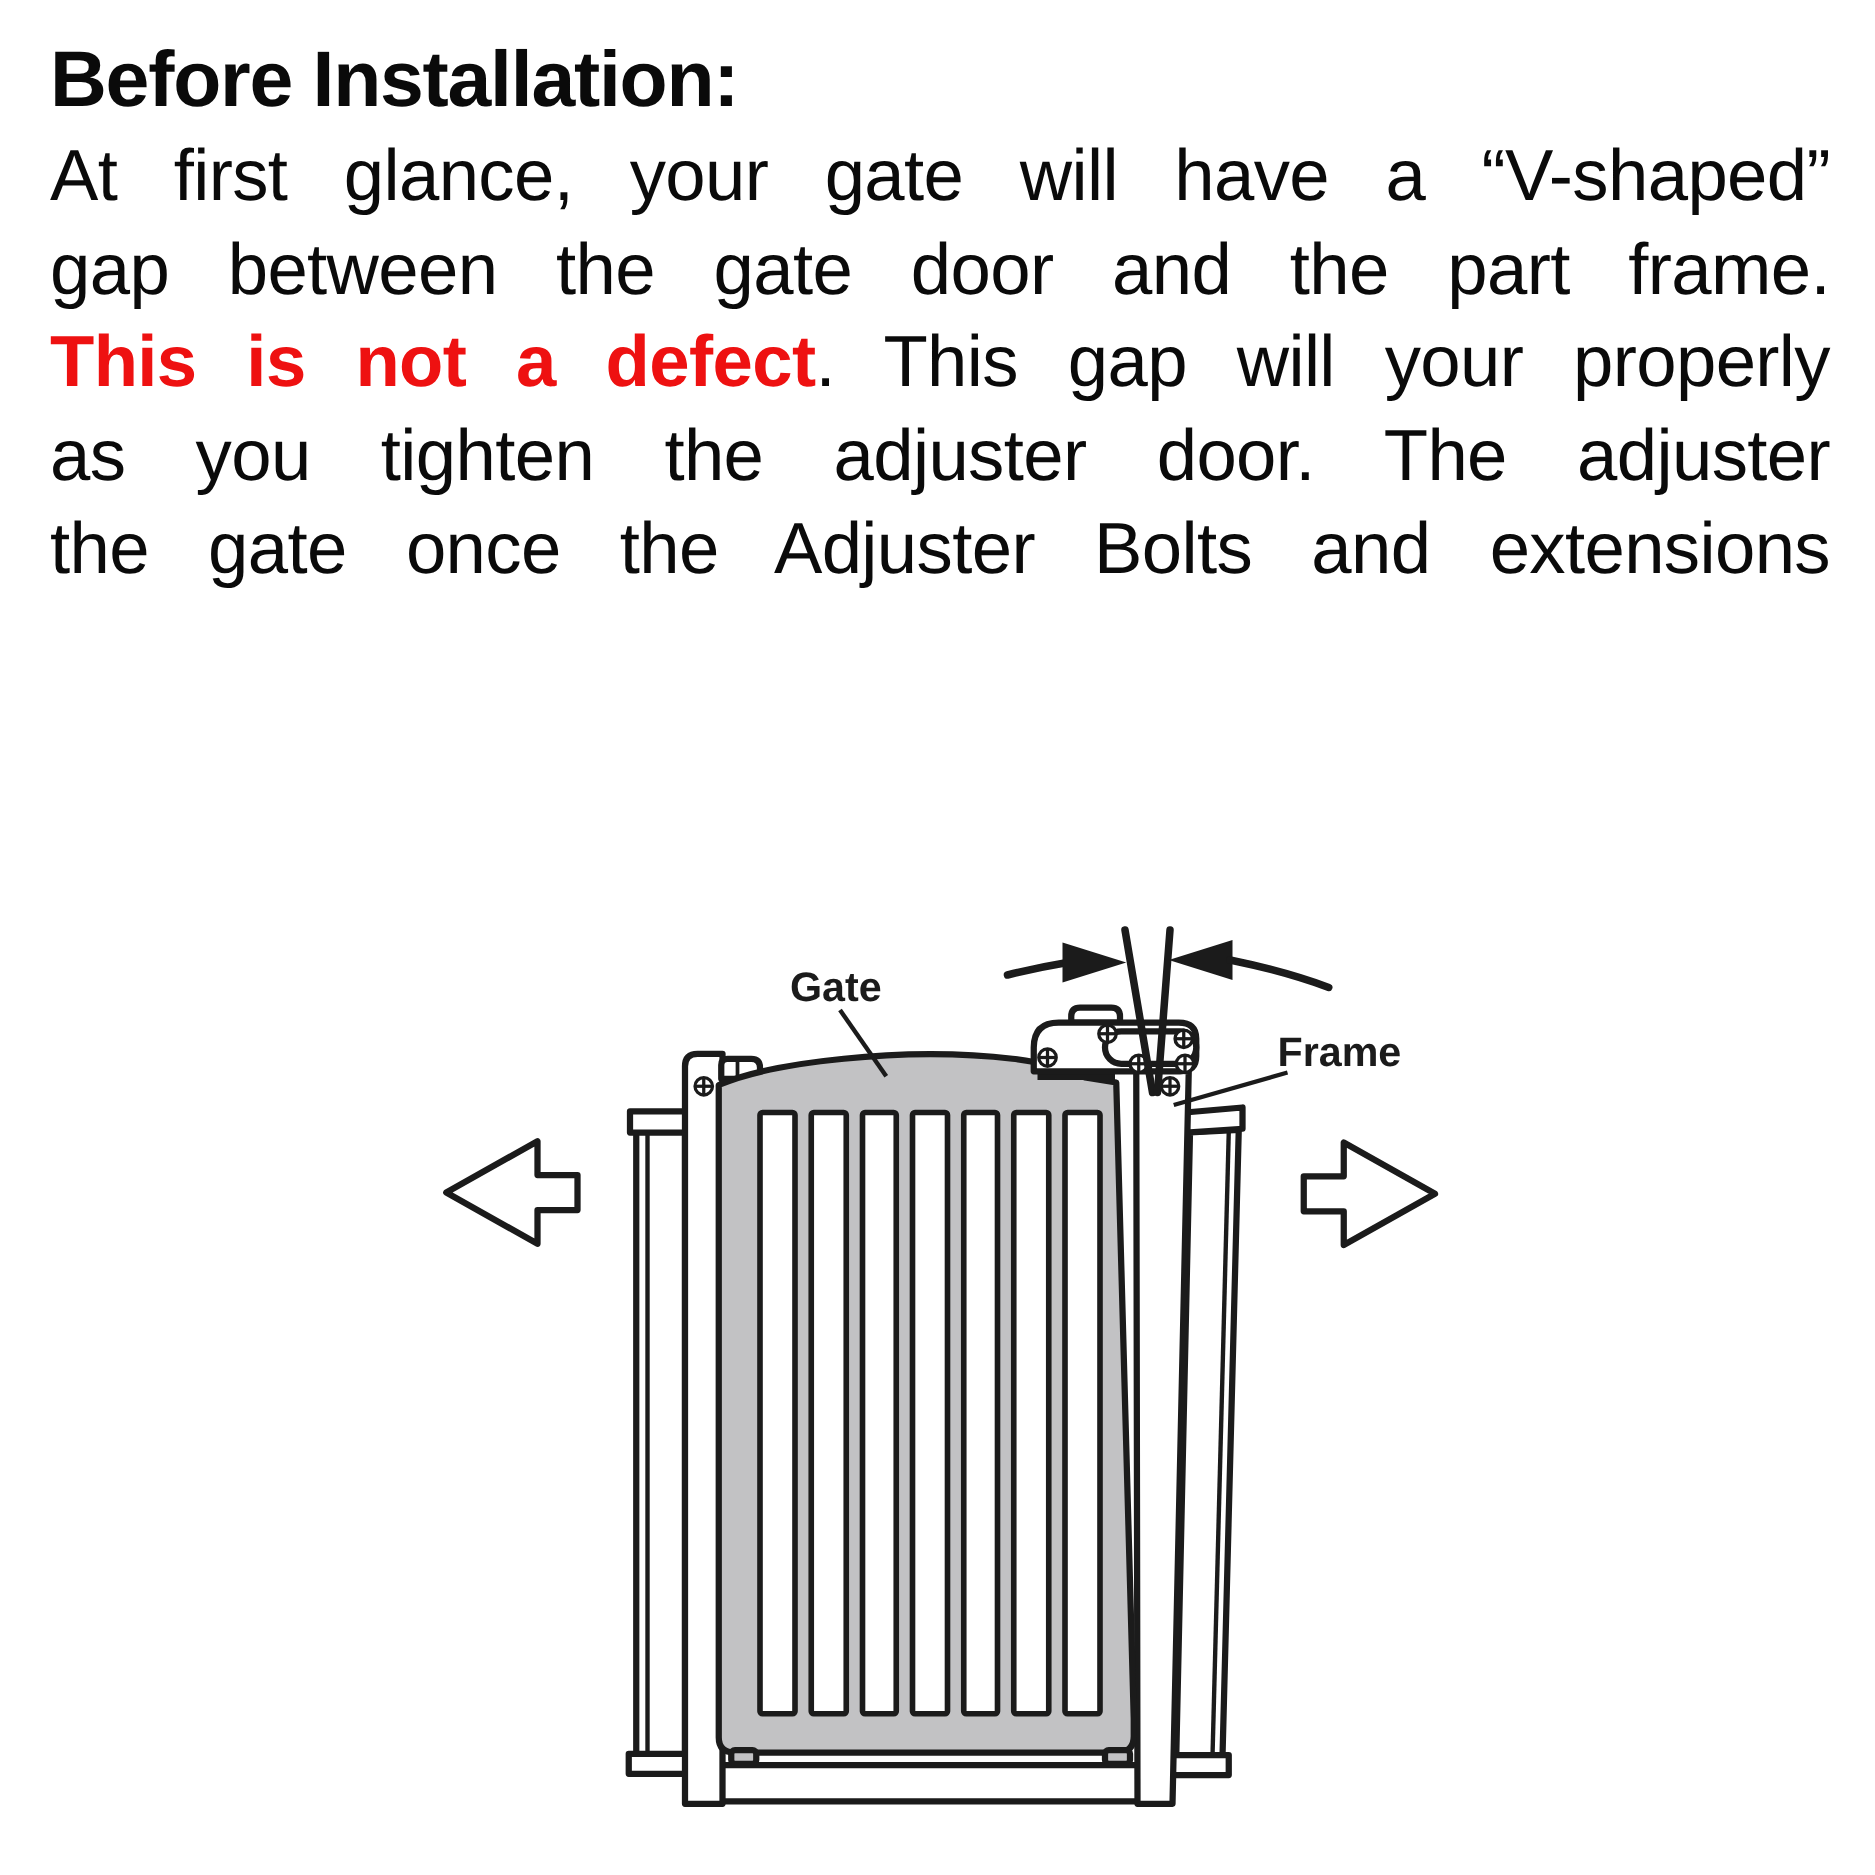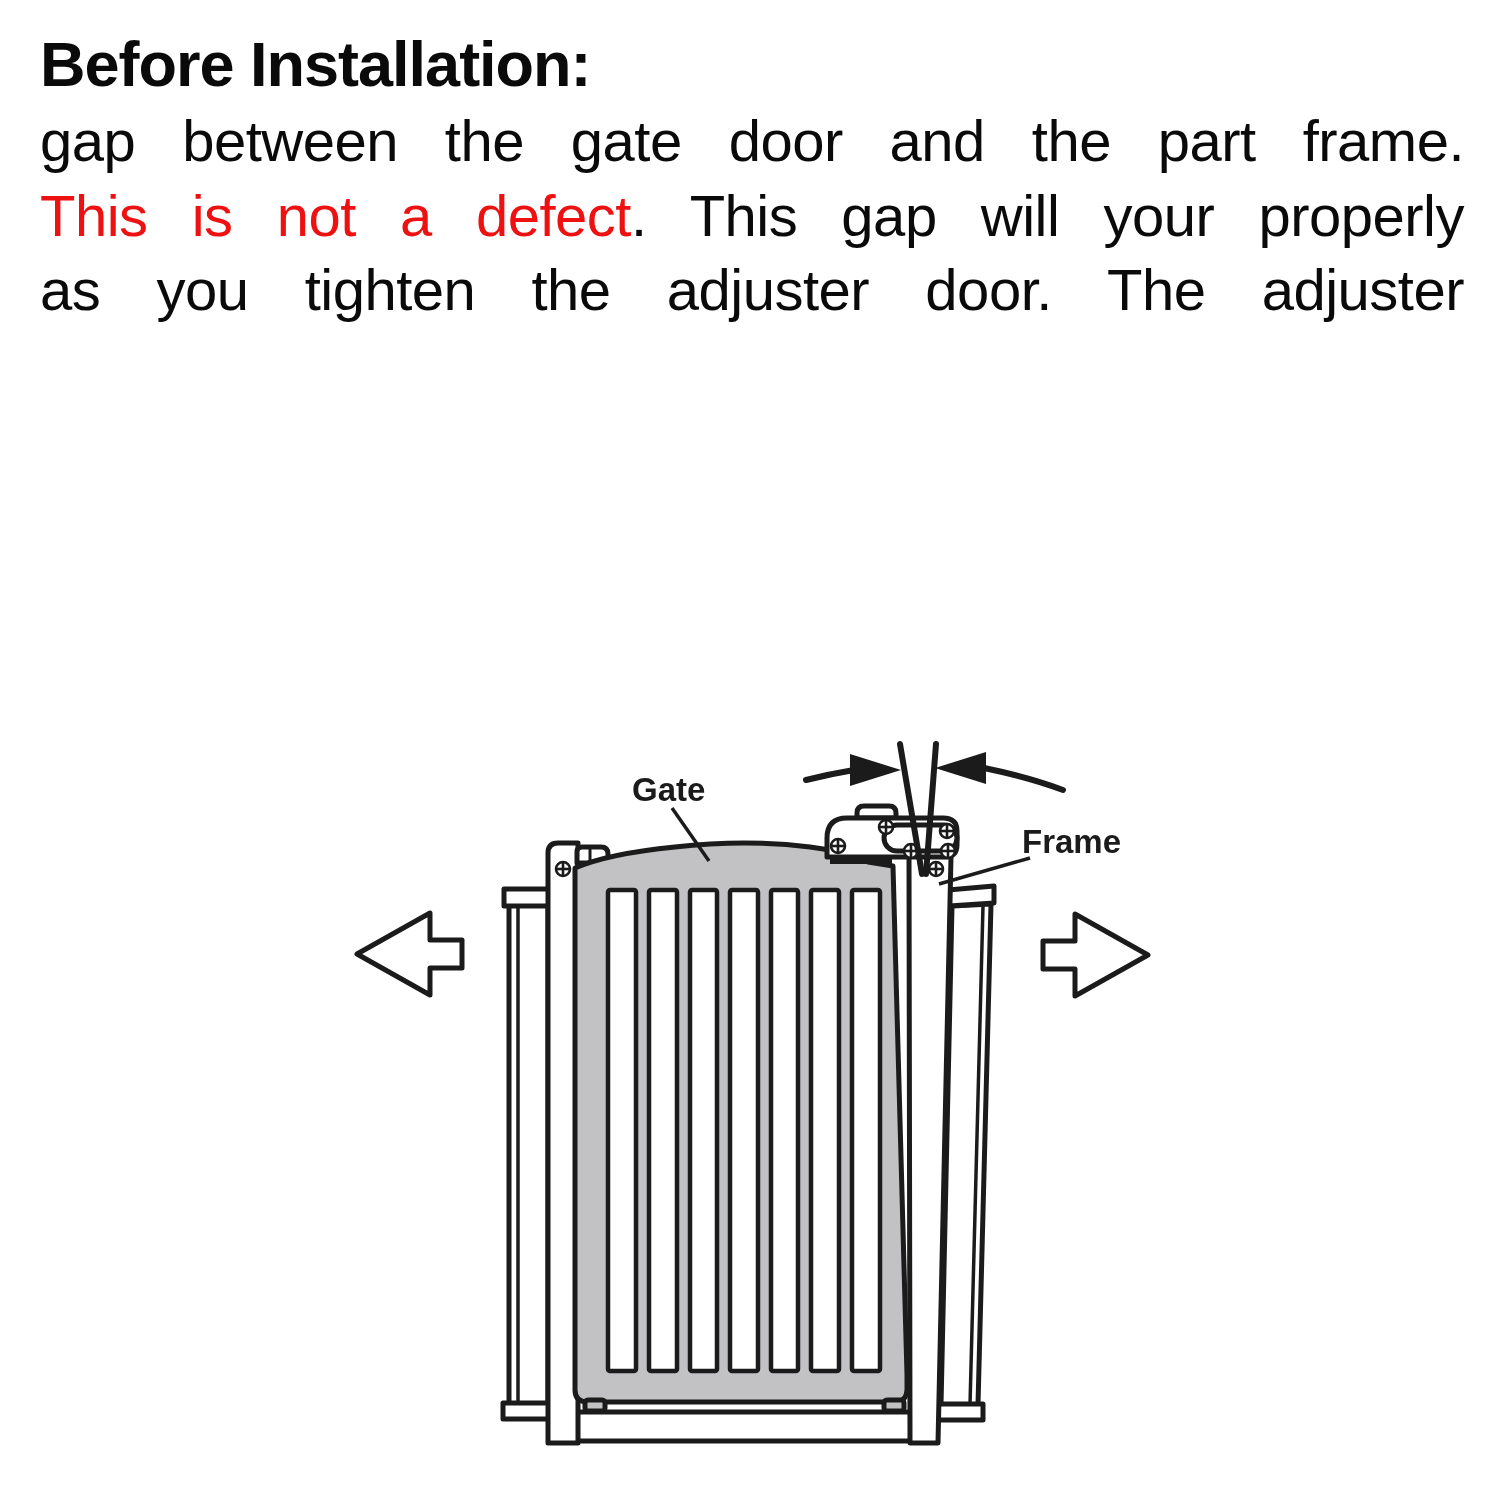--- a/index.html
+++ b/index.html
@@ -13,39 +13,41 @@
   }
   .doc-title{
     font-size:63px;font-weight:bold;line-height:80px;letter-spacing:-1px;
   }
   .line{
     font-size:58px;line-height:74.5px;letter-spacing:-0.5px;
     text-align:justify;text-align-last:justify;white-space:normal;
   }
   .line.no-just{text-align-last:left;}
   .normal{color:#0a0a0a;}
-  .red-bold{color:var(--warn-red,#ee1111);font-weight:normal;}
+  .red-bold{color:var(--warn-red,#ee1111);font-weight:bold;}
   .diagram{position:absolute;left:0;top:0;width:1500px;height:1500px;}
   
   .ln{stroke:#1b1b1b;fill:none;}
   .white-part{fill:#ffffff;stroke:#1b1b1b;stroke-width:5;stroke-linejoin:round;}
   .gray-part{fill:var(--gate-gray,#c2c2c4);stroke:#1b1b1b;stroke-width:5;stroke-linejoin:round;}
   .slot{fill:#ffffff;stroke:#1b1b1b;stroke-width:4.5;}
   .blackfill{fill:#1b1b1b;stroke:none;}
   .diagram-label{font-family:"Liberation Sans",sans-serif;font-size:33px;font-weight:bold;fill:#1b1b1b;}
 </style>
 </head>
 <body style="--warn-red: #ee1111; --gate-gray: #c2c2c4;">
 
 <div class="text-block">
   <div class="doc-title">Before Installation:</div>
   <div>
+      <div class="line"><span class="normal">At first glance, your gate will have a “V-shaped”</span></div>
       <div class="line"><span class="normal">gap between the gate door and the part frame.</span></div>
       <div class="line"><span class="red-bold">This is not a defect</span><span class="normal">. This gap will your properly</span></div>
       <div class="line"><span class="normal">as you tighten the adjuster door. The adjuster</span></div>
+      <div class="line"><span class="normal">the gate once the Adjuster Bolts and extensions</span></div>
     </div>
 </div>
 
 <svg class="diagram" viewBox="0 0 1500 1500">
 
   <g>
     <rect class="white-part" x="509" y="893" width="39" height="512"></rect>
     <rect class="white-part" x="504" y="889" width="46" height="17"></rect>
     <line class="ln" x1="518" y1="906" x2="518" y2="1403" stroke-width="3.5"></line>
     <rect class="white-part" x="503" y="1403" width="48" height="16"></rect>

